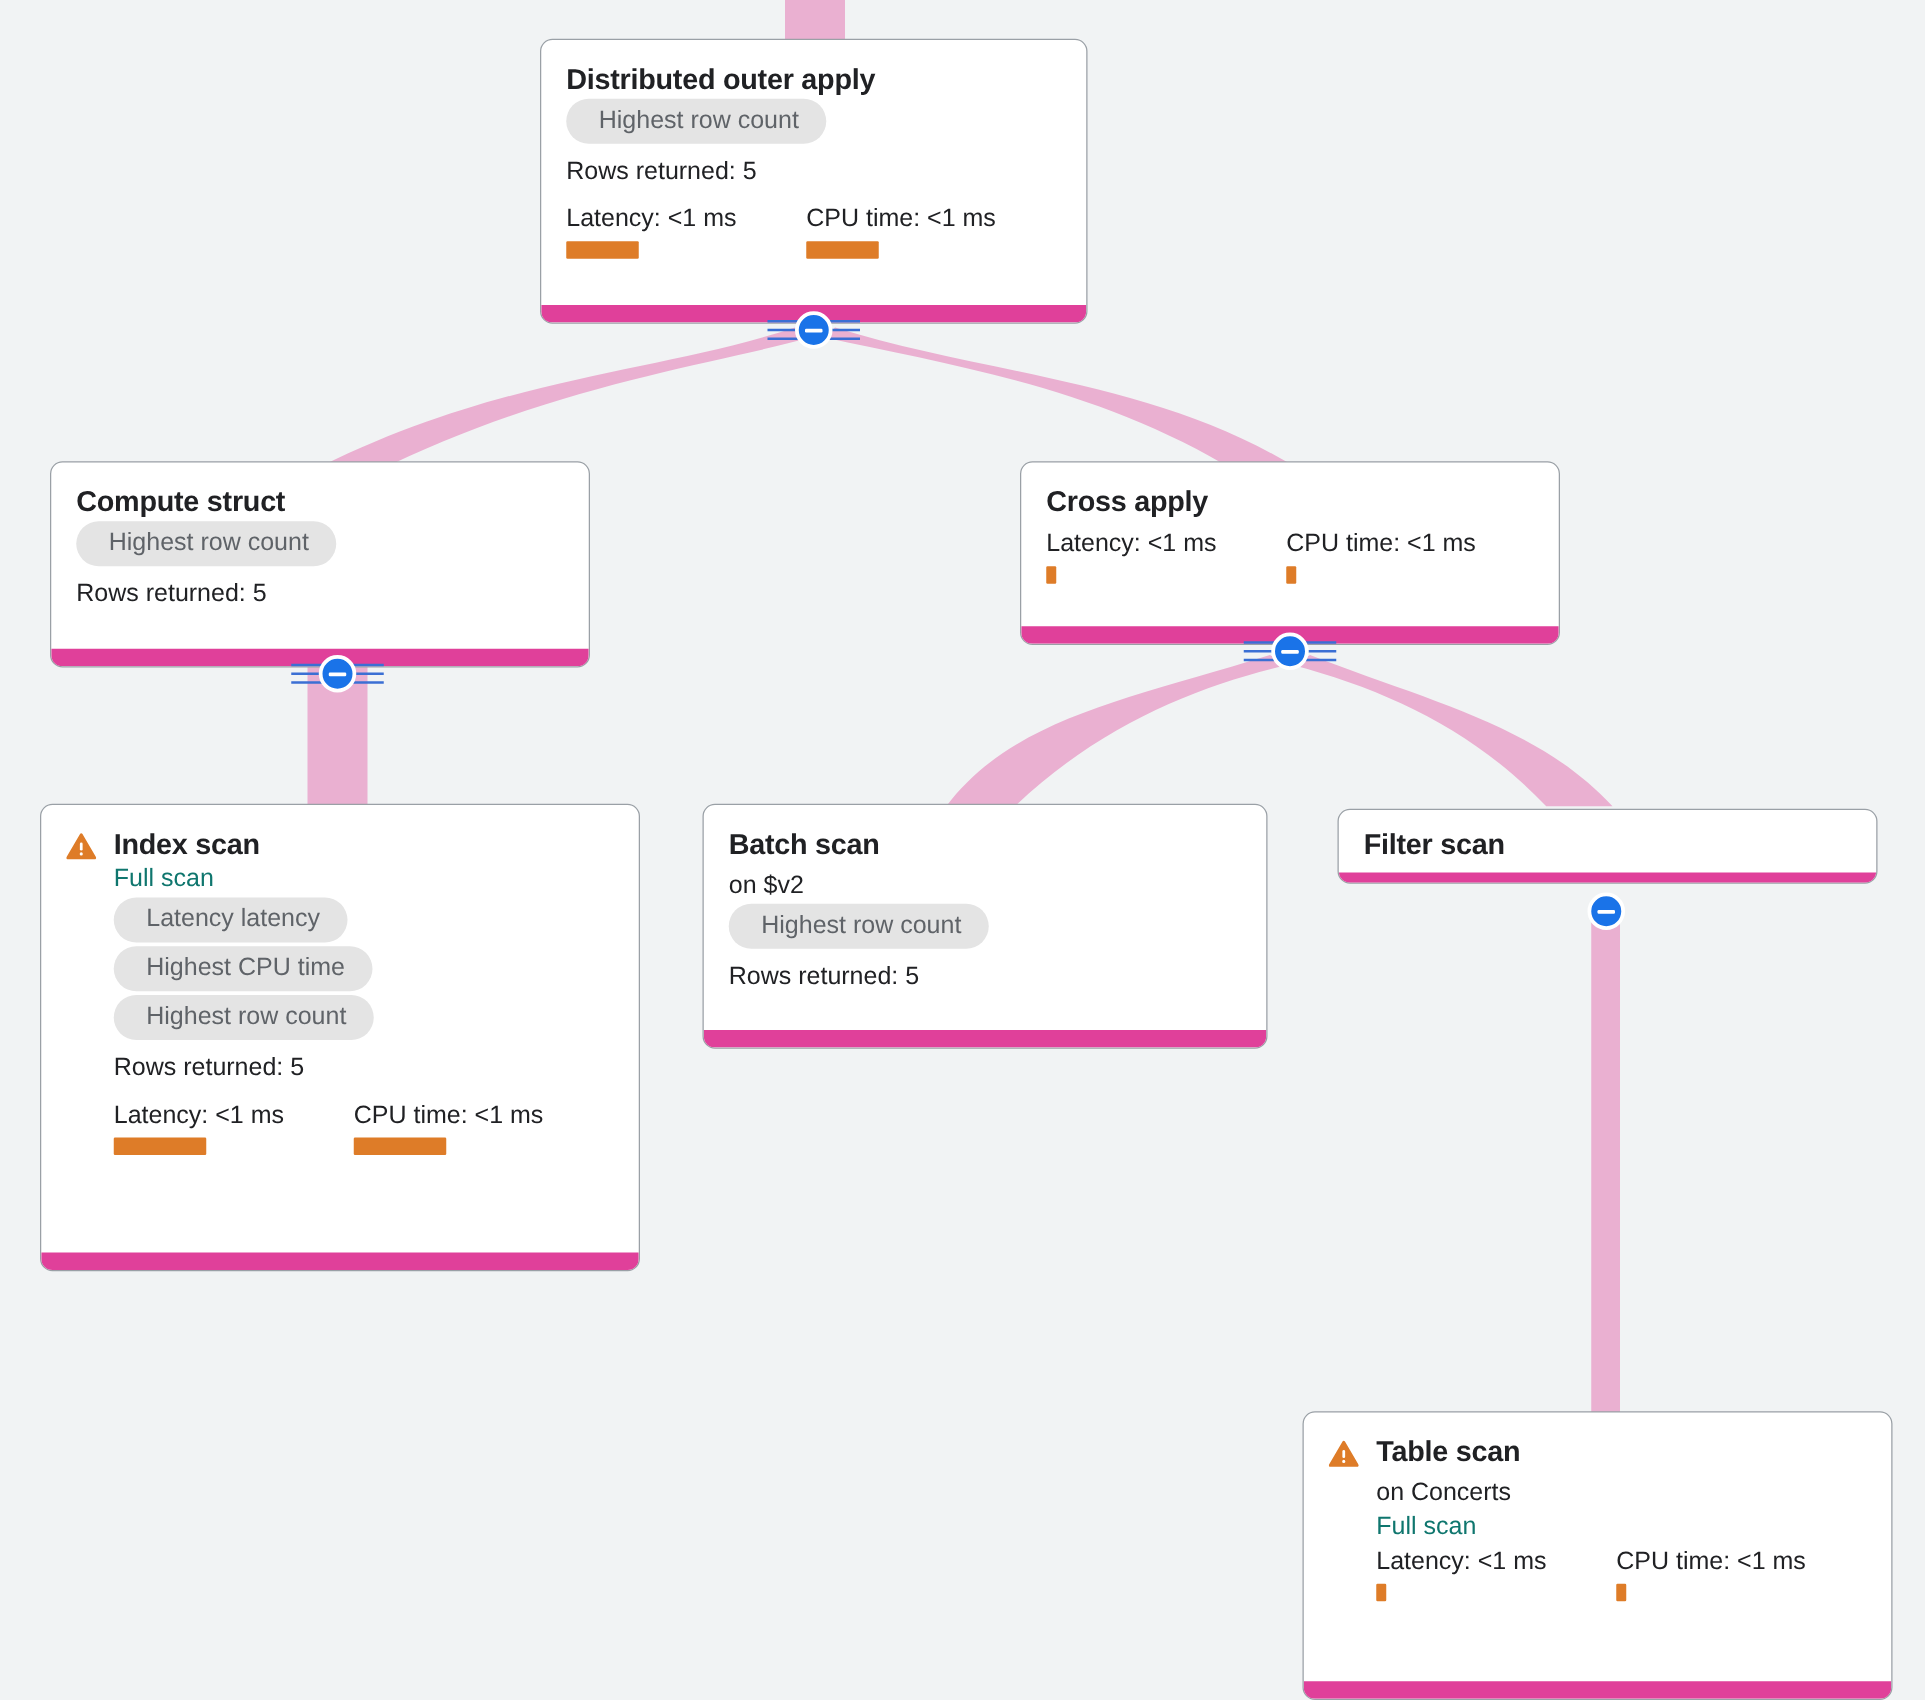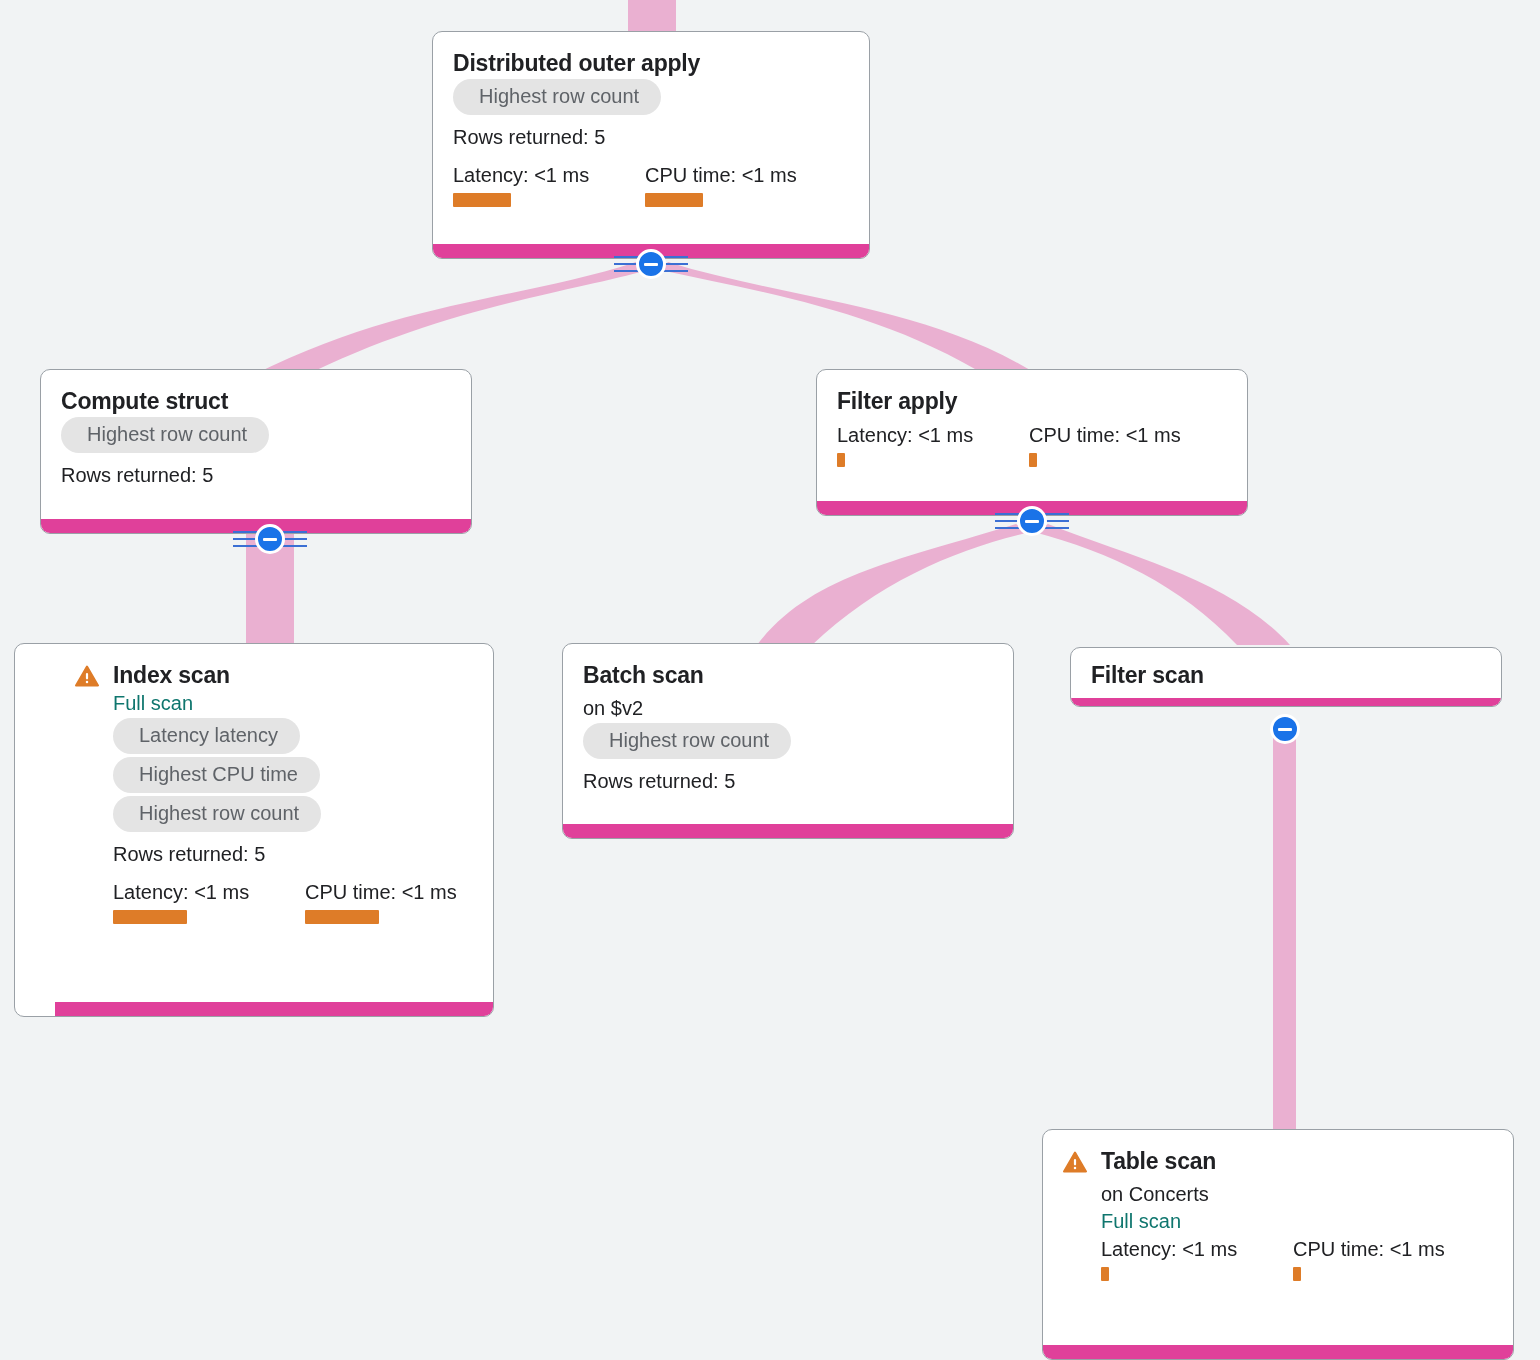--- a/index.html
+++ b/index.html
@@ -40,21 +40,21 @@
   .node-accent {
     height: 14px;
     width: 100%;
     background: #e0409a;
     flex: 0 0 auto;
   }
 
   
   .title-row {
     display: flex;
-    align-items: flex-start;
+    align-items: center;
     gap: 14px;
   }
   .warn-icon {
     flex: 0 0 auto;
     width: 24px; height: 22px;
     margin-top: 3px;
   }
   .node-title {
     font-size: 23px;
     font-weight: 700;
@@ -238,21 +238,21 @@
       <span></span>
         <span></span>
         <span></span>
     </div>
     <div class="knob"></div>
   </div>
 
   <div class="node" style="left:816px; top:369px; width:432px; height:147px;">
     <div class="node-body">
       <div class="title-row">
-        <div class="node-title">Filter apply</div>
+        <div class="node-title">Cross apply</div>
       </div>
       <div class="metrics" style="margin-top:9px;">
         <div class="metric" style="width:192px;">
           <div class="metric-label">Latency: &lt;1 ms</div>
           <div class="metric-bar" style="width:8px;"></div>
         </div>
         <div class="metric">
           <div class="metric-label">CPU time: &lt;1 ms</div>
           <div class="metric-bar" style="width:8px;"></div>
         </div>
@@ -262,21 +262,21 @@
   </div>
   <div class="collapse" style="left:995px; top:506px;">
     <div class="rails">
       <span></span>
         <span></span>
         <span></span>
     </div>
     <div class="knob"></div>
   </div>
 
-  <div class="node" style="left:14px; top:643px; width:480px; height:374px;padding-left:40px;">
+  <div class="node" style="left:32px; top:643px; width:480px; height:374px;">
     <div class="node-body">
       <div class="title-row">
         <svg class="warn-icon" viewBox="0 0 24 22">
           <path d="M12 1.6 L23 20.4 H1 Z" fill="#de7c28" stroke="#de7c28" stroke-width="2" stroke-linejoin="round"></path>
           <rect x="10.9" y="8" width="2.2" height="6.4" rx="1.1" fill="#ffffff"></rect>
           <circle cx="12" cy="17.1" r="1.25" fill="#ffffff"></circle>
         </svg>
         <div class="node-title">Index scan</div>
       </div>
       <div class="indented">

